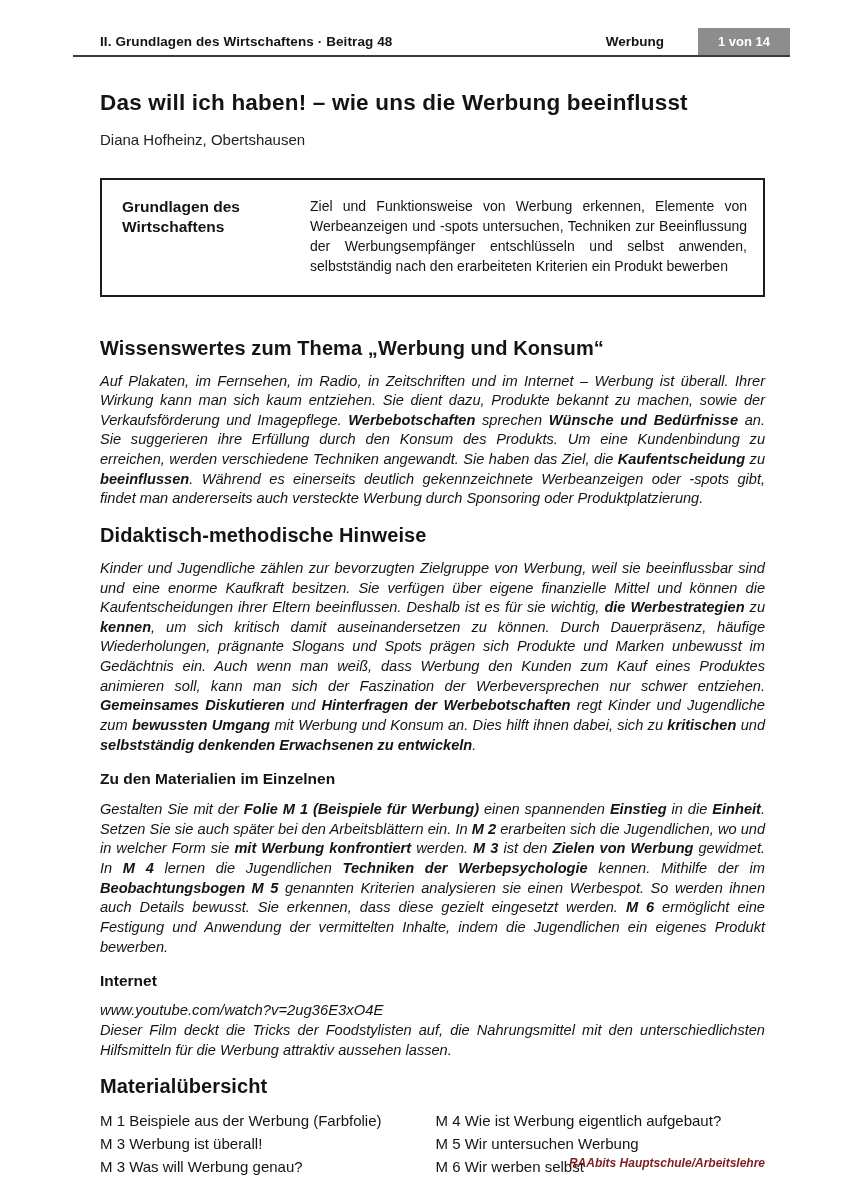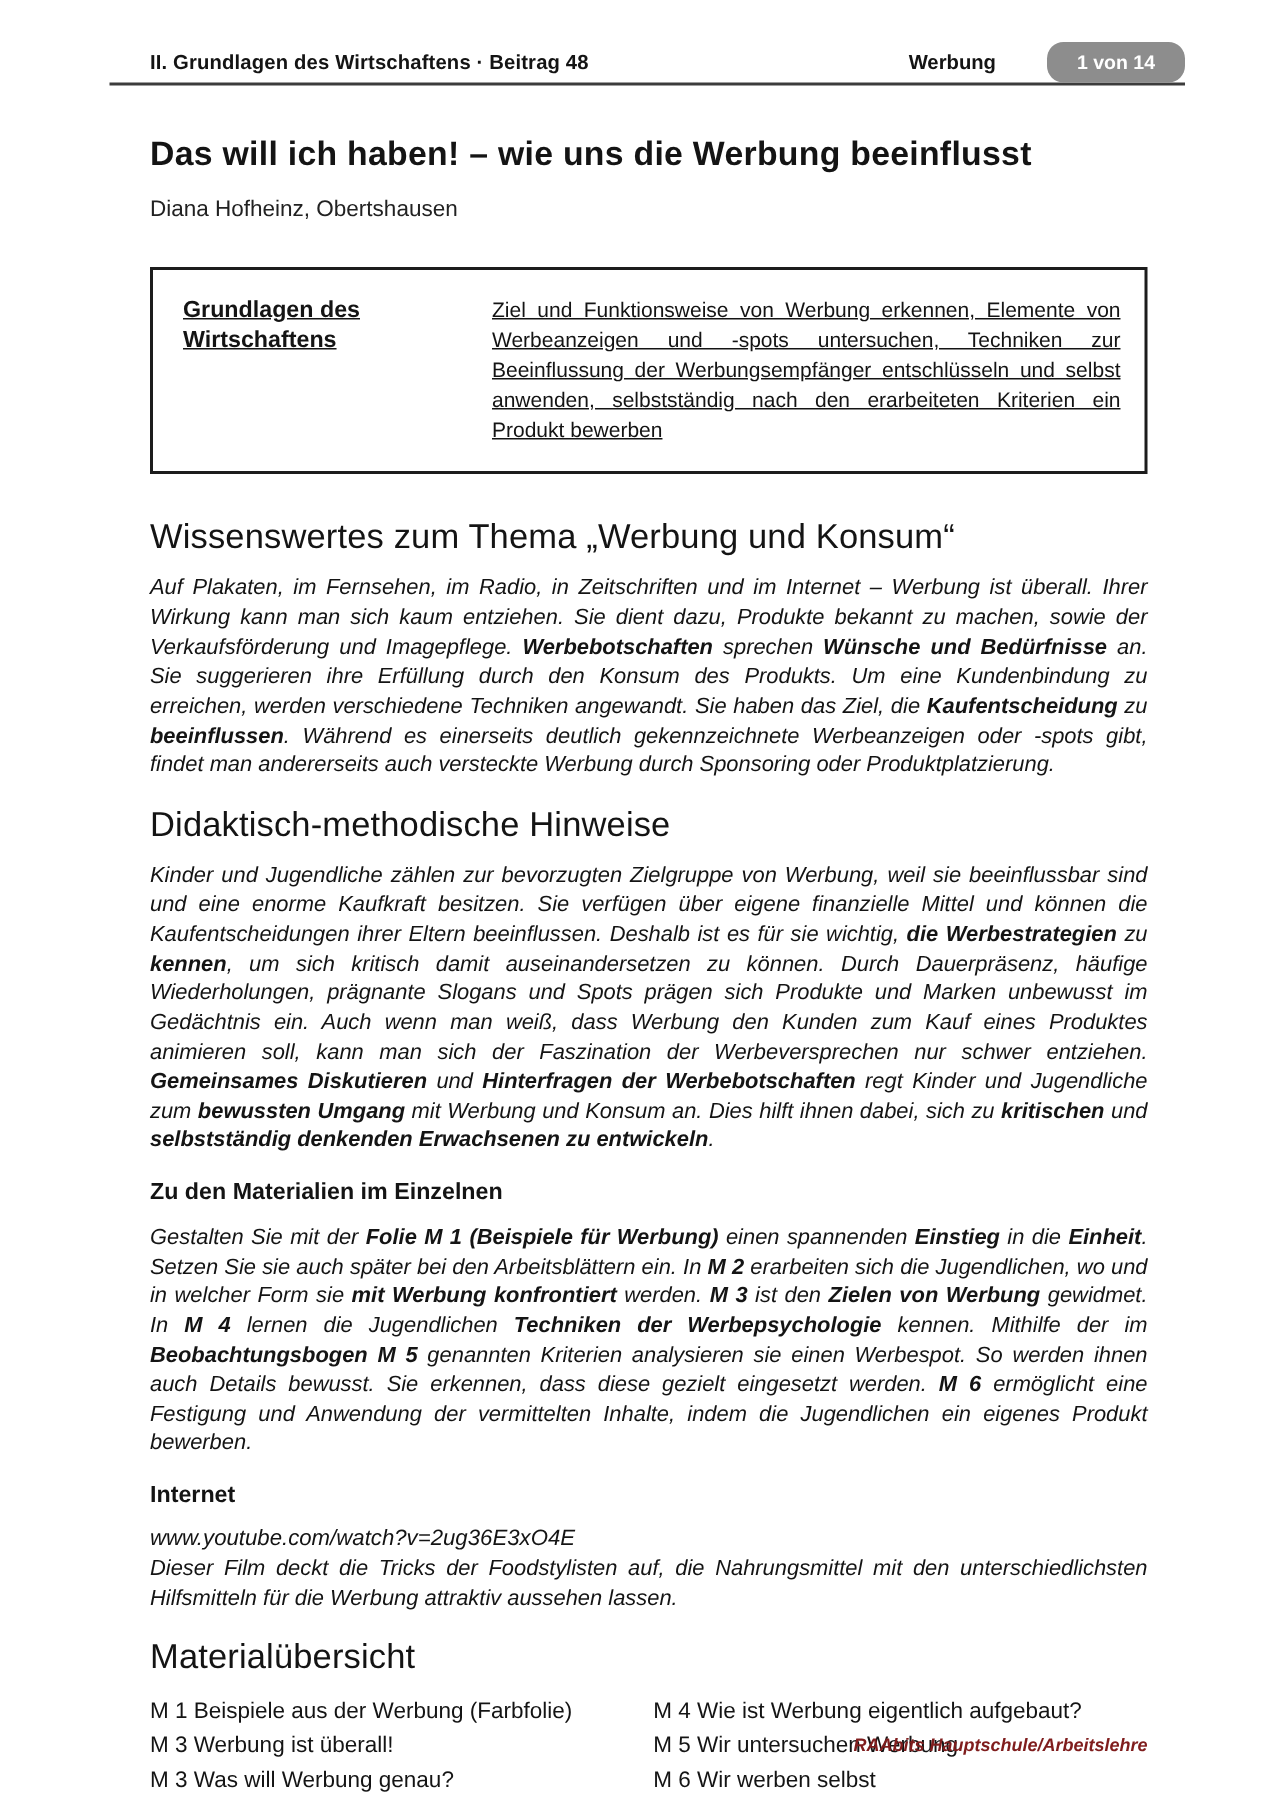--- a/index.html
+++ b/index.html
@@ -32,28 +32,27 @@
 
   
   .content { position:absolute; left:100px; width:665px; top:90px; }
 
   .doc-title { font-size:22.5px; font-weight:bold; letter-spacing:0.2px; margin-bottom:15px; }
   .author { font-size:15px; color:#222; margin-bottom:30px; }
 
   .info-box {
     border:2px solid #1c1c1c;
     padding:17px 16px 18px 20px;
-    display:flex; gap:44px;
-    margin-bottom:28px;
-    text-decoration:underline;
+    display:flex; gap:26px;
+    margin-bottom:40px;
   }
   .info-box-label { width:162px; flex:none; font-weight:bold; font-size:15.5px; line-height:1.32; }
   .info-box-text { flex:1; font-size:14px; line-height:1.42; text-align:justify; }
 
-  h2.section-heading { font-size:23px; font-weight:normal; letter-spacing:0.1px; margin:2px 0 12px; }
+  h2.section-heading { font-size:20px; font-weight:bold; letter-spacing:0.1px; margin:2px 0 12px; }
   h3.subsection-heading { font-size:15.5px; font-weight:bold; margin:2px 0 12px; }
 
   p.body-text {
     font-size:14.6px; line-height:1.345; text-align:justify;
     margin-bottom:15px;
     hyphens:auto;font-style:italic; -webkit-hyphens:auto;
   }
   p.body-text b { font-weight:bold; }
 
   .internet-url { font-size:14.8px; font-style:italic; margin-bottom:3px; }
@@ -71,21 +70,21 @@
 </style>
 </head>
 <body>
 
 <div class="page">
 
   <div class="header">
     <div class="header-left">II. Grundlagen des Wirtschaftens · Beitrag 48</div>
     <div class="header-right">
       <div class="header-topic">Werbung</div>
-      <div class="page-badge" style="background: rgb(141, 141, 141); border-radius: 11px;">1 von 14</div>
+      <div class="page-badge" style="background: rgb(141, 141, 141);">1 von 14</div>
     </div>
   </div>
 
   <div class="content">
 
     <h1 class="doc-title">Das will ich haben! – wie uns die Werbung beeinflusst</h1>
     <div class="author">Diana Hofheinz, Obertshausen</div>
 
     <div class="info-box">
       <div class="info-box-label">Grundlagen des Wirtschaftens</div>

